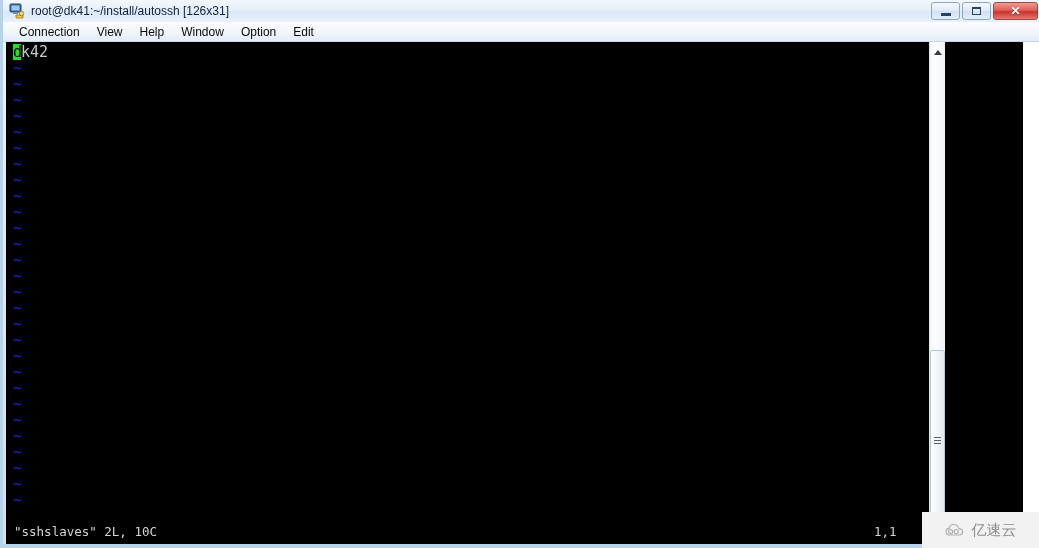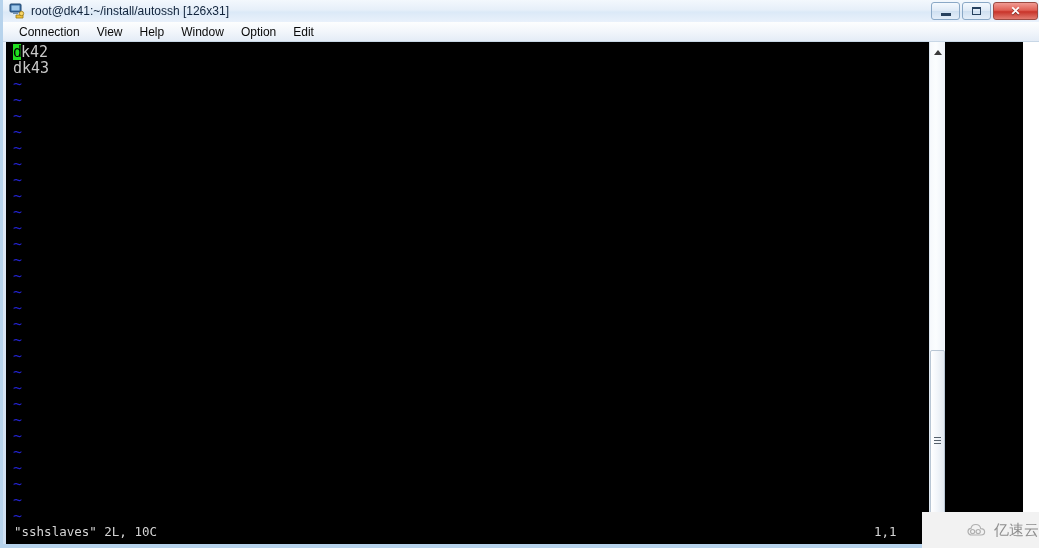--- a/index.html
+++ b/index.html
@@ -230,21 +230,21 @@
 
   
   .watermark {
     position: absolute;
     right: 0; bottom: 0;
     width: 117px;
     height: 36px;
     background: #f2f2f2;
     display: flex;
     align-items: center;
-    justify-content: flex-end;
+    justify-content: center;
     gap: 5px;
   }
   .wm-logo {
     width: 22px; height: 14px;
     flex: 0 0 auto;
   }
   .wm-text {
     font-size: 15px;
     color: #8d8d8d;
     font-family: "DejaVu Sans", sans-serif;
@@ -286,21 +286,20 @@
     <div class="menu-item">View</div>
     <div class="menu-item">Help</div>
     <div class="menu-item">Window</div>
     <div class="menu-item">Option</div>
     <div class="menu-item">Edit</div>
   </div>
 
   <div class="terminal">
     <div class="term-lines" id="term-lines">
         <div class="tline"><span class="cursor-block">d</span><span>k42</span></div>
-        <div class="tline">dk43</div>
         <div class="tline tilde">~</div>
         <div class="tline tilde">~</div>
         <div class="tline tilde">~</div>
         <div class="tline tilde">~</div>
         <div class="tline tilde">~</div>
         <div class="tline tilde">~</div>
         <div class="tline tilde">~</div>
         <div class="tline tilde">~</div>
         <div class="tline tilde">~</div>
         <div class="tline tilde">~</div>

